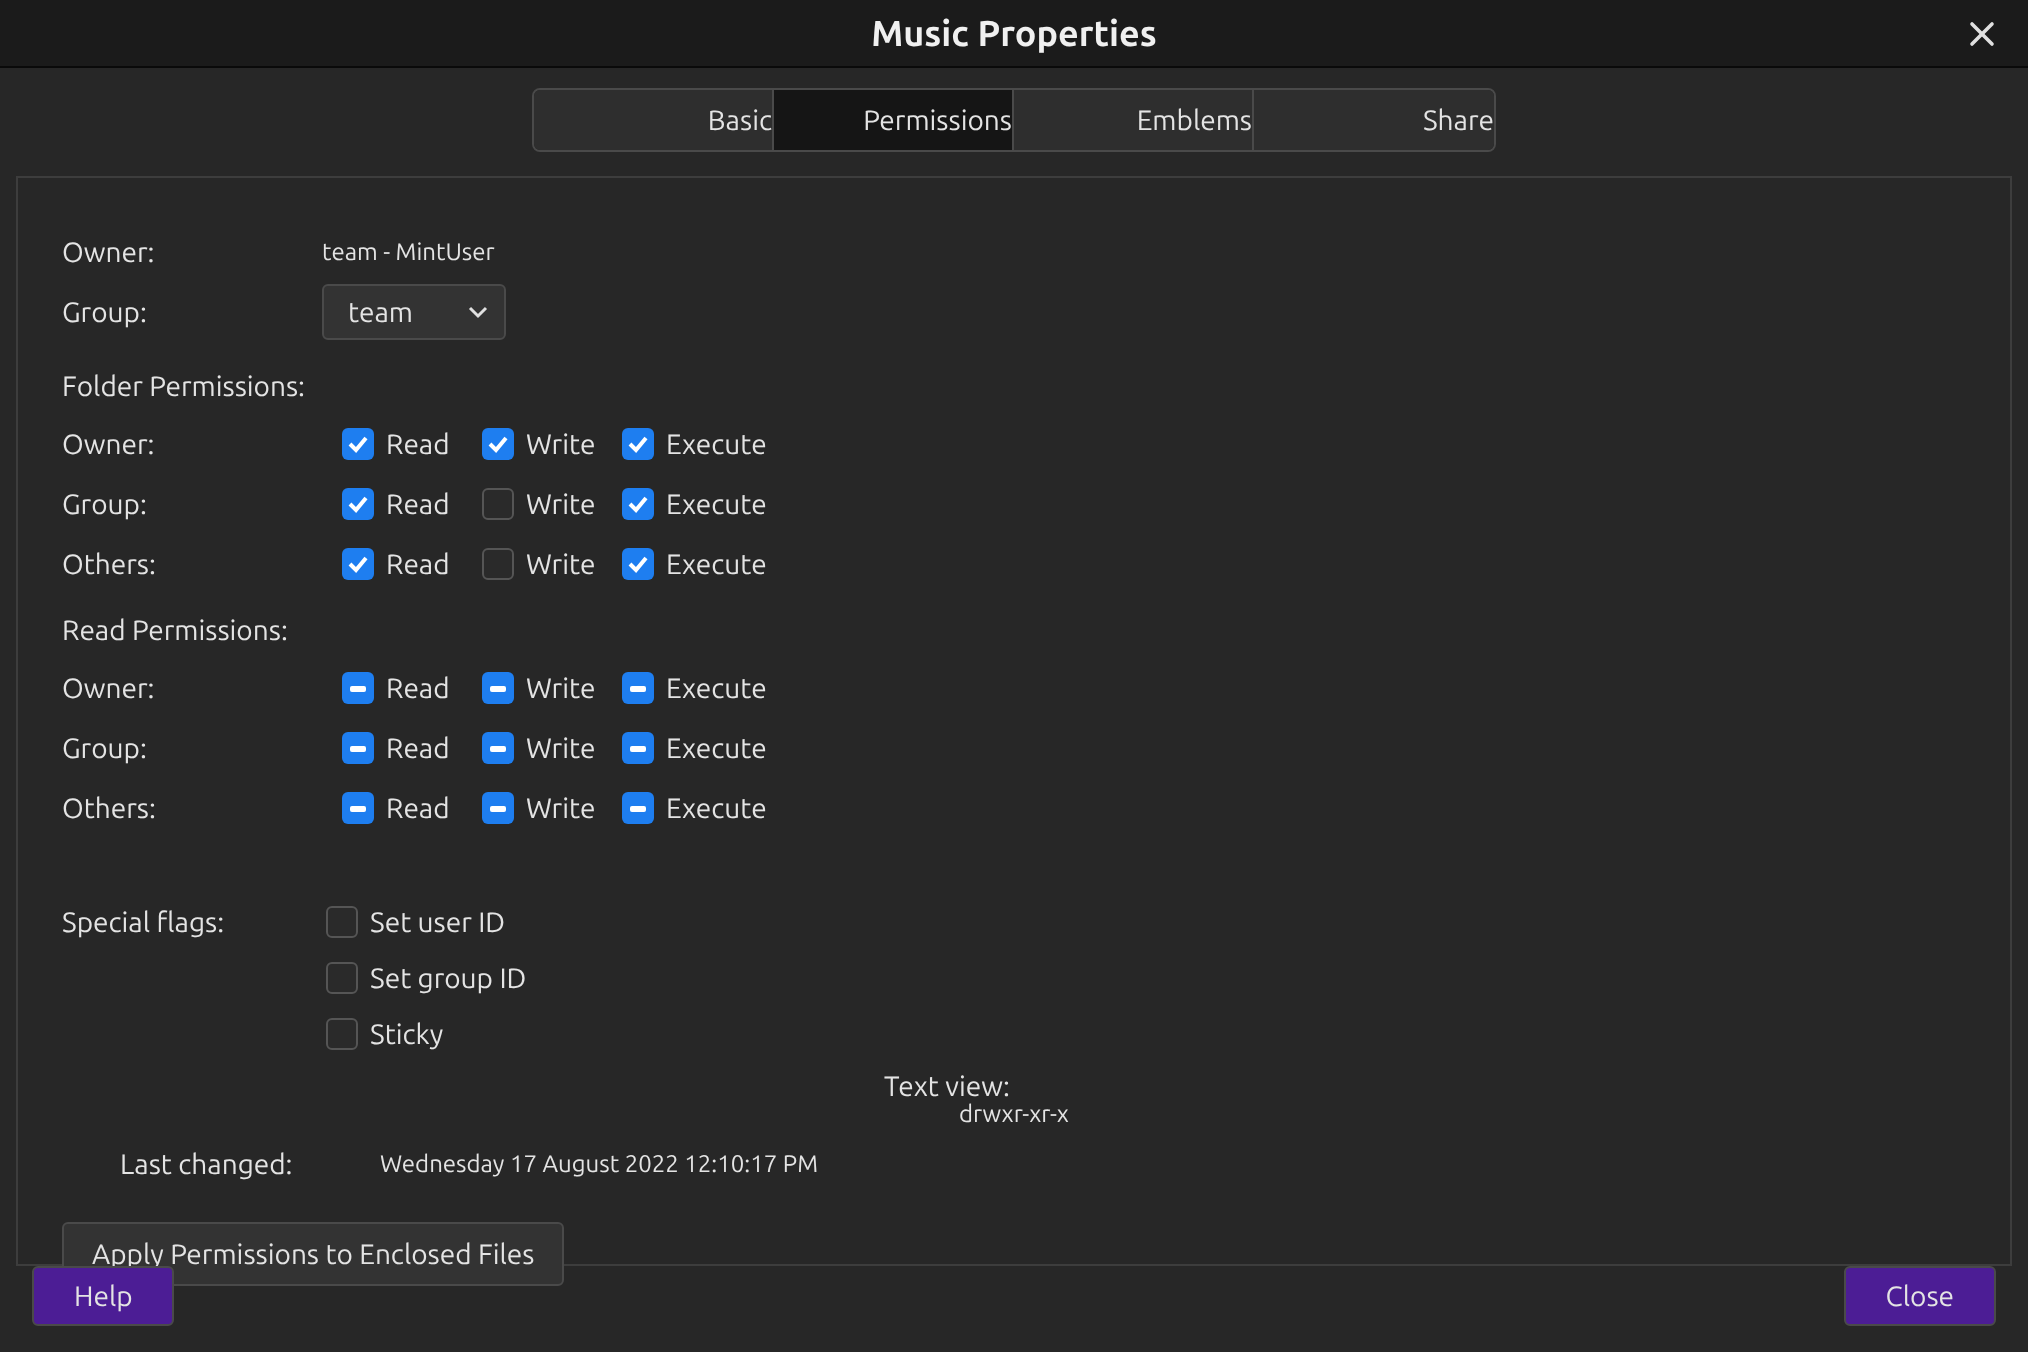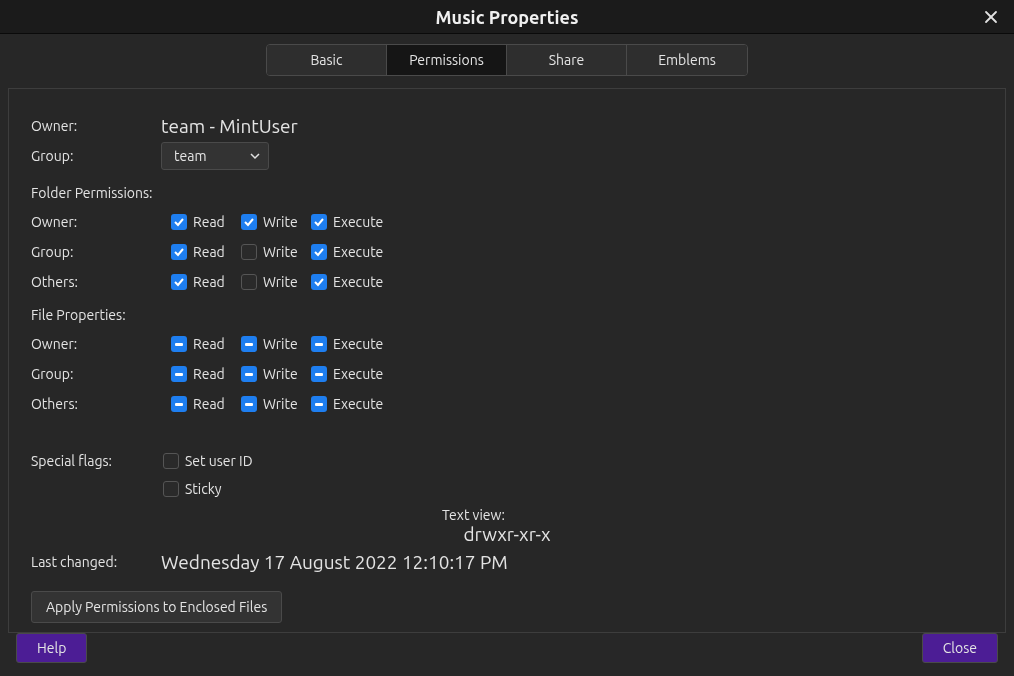--- a/index.html
+++ b/index.html
@@ -49,21 +49,21 @@
     background: #272727;
   }
   .tabs {
     display: flex;
     border: 1px solid #4a4a4a;
     border-radius: 4px;
     overflow: hidden;
   }
   .tab {
     width: 120px;
-    text-align: center;
+    text-align: right;
     padding: 7px 0;
     font-size: 14px;
     color: #e4e4e4;
     background: #2e2e2e;
     border-right: 1px solid #4a4a4a;
     cursor: pointer;
   }
   .tab:last-child { border-right: none; }
   .tab.active {
     background: #151515;
@@ -84,36 +84,36 @@
     align-items: center;
     min-height: 30px;
   }
   .label-col {
     width: 130px;
     color: #e4e4e4;
     font-size: 14px;
   }
   .val-col {
     color: #e4e4e4;
-    font-size: 19px;
+    font-size: 12px;
   }
 
   .section-title {
     font-size: 14px;
     color: #e4e4e4;
     margin-top: 14px;
     margin-bottom: 2px;
   }
 
   
   .select {
     display: inline-flex;
     align-items: center;
     justify-content: space-between;
-    width: 108px;
+    width: 92px;
     height: 28px;
     background: #333333;
     border: 1px solid #4a4a4a;
     border-radius: 3px;
     padding: 0 8px 0 12px;
     cursor: pointer;
   }
   .select .chev svg { width: 10px; height: 10px; display:block; }
 
   
@@ -217,22 +217,22 @@
       <line x1="2" y1="2" x2="12" y2="12" stroke="#e0e0e0" stroke-width="1.8" stroke-linecap="round"></line>
       <line x1="12" y1="2" x2="2" y2="12" stroke="#e0e0e0" stroke-width="1.8" stroke-linecap="round"></line>
     </svg>
   </div>
 </div>
 
 <div class="tabs-row">
   <div class="tabs">
     <div class="tab">Basic</div>
     <div class="tab active">Permissions</div>
+    <div class="tab">Emblems</div>
     <div class="tab">Share</div>
-    <div class="tab">Emblems</div>
   </div>
 </div>
 
 <div class="panel">
 
   
   <div class="row">
     <div class="label-col">Owner:</div>
     <div class="val-col">team - MintUser</div>
   </div>
@@ -325,21 +325,21 @@
             <svg viewBox="0 0 12 12">
               <path d="M2 6 L5 9 L10 3" fill="none" stroke="#fff" stroke-width="2"></path>
             </svg>
           </span>
         <span>Execute</span>
       </div>
     </div>
   </div>
 
   
-  <div class="section-title" style="margin-top:10px;">File Properties:</div>
+  <div class="section-title" style="margin-top:10px;">Read Permissions:</div>
   <div class="perm-grid">
 
     <div class="perm-row">
       <div class="plabel">Owner:</div>
       <div class="perm-cell read">
         <span class="cb indet"></span>
         <span>Read</span>
       </div>
       <div class="perm-cell write">
         <span class="cb indet"></span>
@@ -387,32 +387,37 @@
   
   <div class="flags">
     <div class="flag-row">
       <div class="plabel">Special flags:</div>
       <span class="cb unchecked"></span>
       <span>Set user ID</span>
     </div>
     <div class="flag-row">
       <div class="plabel"></div>
       <span class="cb unchecked"></span>
+      <span>Set group ID</span>
+    </div>
+    <div class="flag-row">
+      <div class="plabel"></div>
+      <span class="cb unchecked"></span>
       <span>Sticky</span>
     </div>
   </div>
 
   
   <div class="row" style="margin-top:4px;flex-direction:column;">
     <div class="label-col">Text view:</div>
     <div class="val-col">drwxr-xr-x</div>
   </div>
 
   
-  <div class="row" style="margin-top:2px;">
+  <div class="row" style="margin-top:2px;margin-left:29px;">
     <div class="label-col">Last changed:</div>
     <div class="val-col">Wednesday 17 August 2022 12:10:17 PM</div>
   </div>
 
   
   <div class="apply-btn">Apply Permissions to Enclosed Files</div>
 
 </div>
 
 <div class="bottombar">

